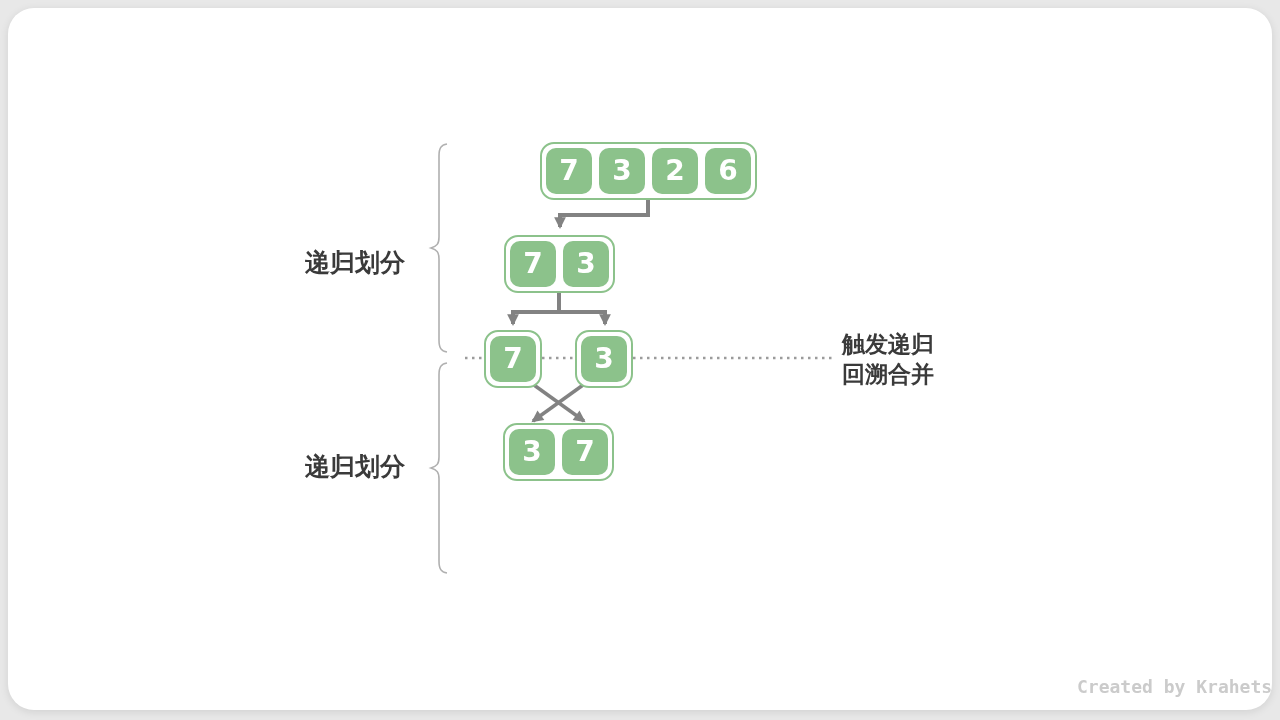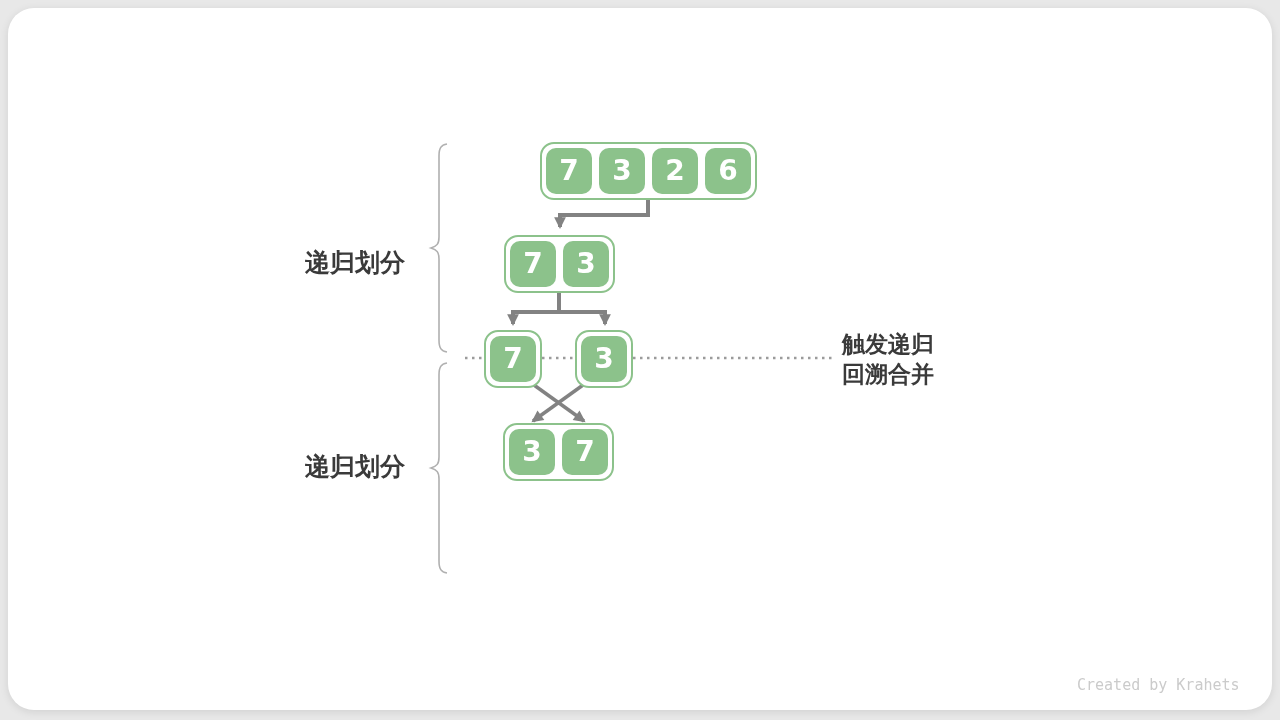--- a/index.html
+++ b/index.html
@@ -35,21 +35,21 @@
     position:absolute;width:160px;text-align:center;
     color:var(--label);font-size:25px;font-weight:700;line-height:30px;z-index:2;
   }
   .trigger-label{
     position:absolute;left:842px;top:329px;
     color:var(--label);font-size:23px;font-weight:700;line-height:30px;z-index:2;text-align:center;
   }
   .watermark{
     position:absolute;left:1077px;top:676px;
     font-family:"DejaVu Sans Mono","Liberation Mono",monospace;
-    font-size:15px;color:var(--watermark);letter-spacing:0px;z-index:2;
+    font-size:18px;color:var(--watermark);letter-spacing:0px;z-index:2;font-weight:bold;
   }
 </style>
 </head>
 <body>
 
 <div class="card"></div>
 
 <svg class="overlay" width="1280" height="720" viewBox="0 0 1280 720">
   <defs>
     <marker id="ah" viewBox="0 0 10 10" refX="8" refY="5" markerWidth="13" markerHeight="13" orient="auto" markerUnits="userSpaceOnUse">

